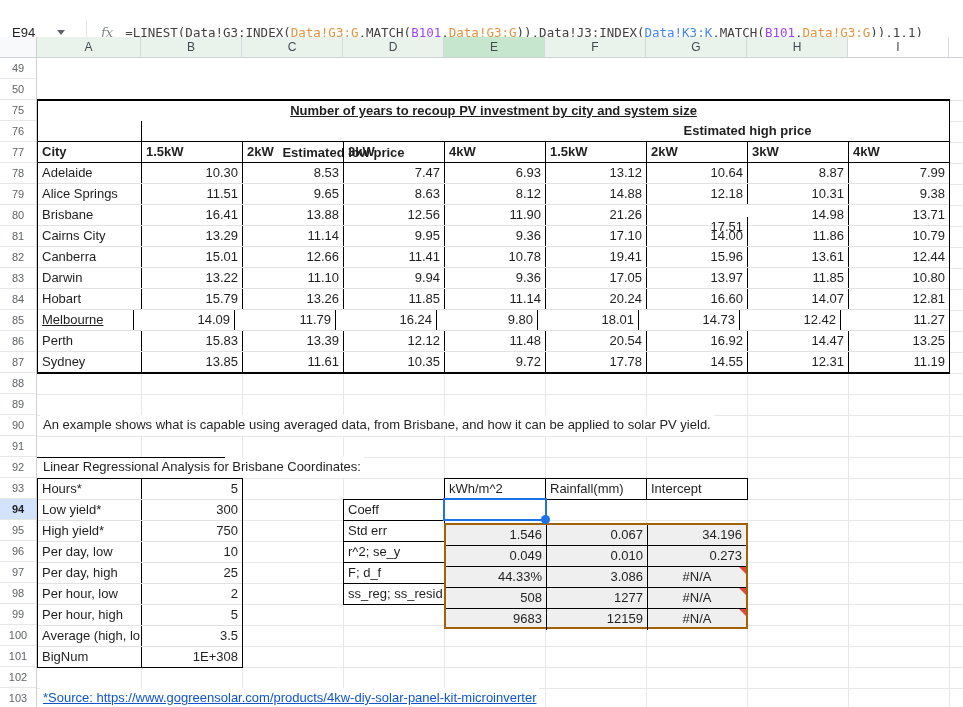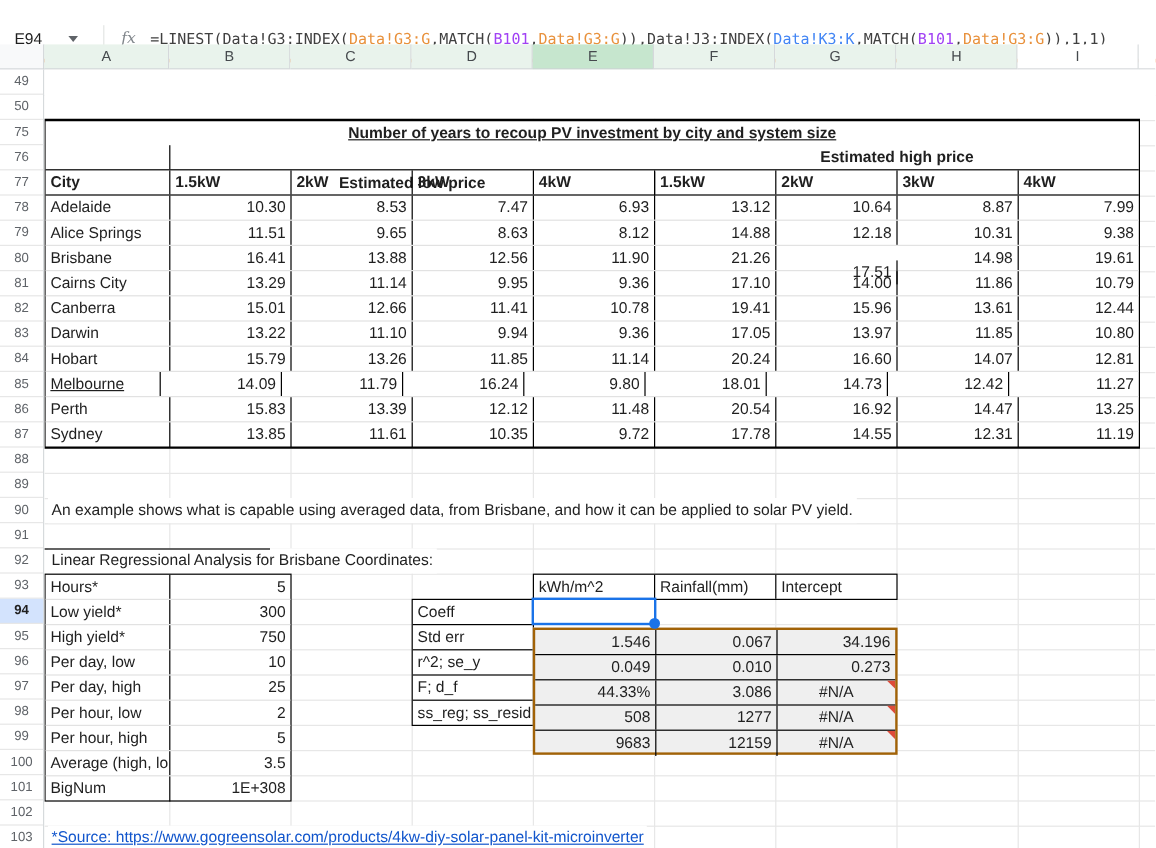--- a/index.html
+++ b/index.html
@@ -241,21 +241,21 @@
           </div>
           <div class="trow rb">
             <div class="c txt br" style="width: 104px;">Brisbane</div>
             <div class="c num br" style="width: 101px;">16.41</div>
             <div class="c num br" style="width: 101px;">13.88</div>
             <div class="c num br" style="width: 101px;">12.56</div>
             <div class="c num br" style="width: 101px;">11.90</div>
             <div class="c num br" style="width: 101px;">21.26</div>
             <div class="c num br" style="width: 101px; margin-top: 12px;">17.51</div>
             <div class="c num br" style="width: 101px;">14.98</div>
-            <div class="c num" style="flex: 1 1 0%;">19.61</div>
+            <div class="c num" style="flex: 1 1 0%;">13.71</div>
           </div>
           <div class="trow rb">
             <div class="c txt br" style="width: 104px;">Cairns City</div>
             <div class="c num br" style="width: 101px;">13.29</div>
             <div class="c num br" style="width: 101px;">11.14</div>
             <div class="c num br" style="width: 101px;">9.95</div>
             <div class="c num br" style="width: 101px;">9.36</div>
             <div class="c num br" style="width: 101px;">17.10</div>
             <div class="c num br" style="width: 101px;">14.00</div>
             <div class="c num br" style="width: 101px;">11.86</div>

